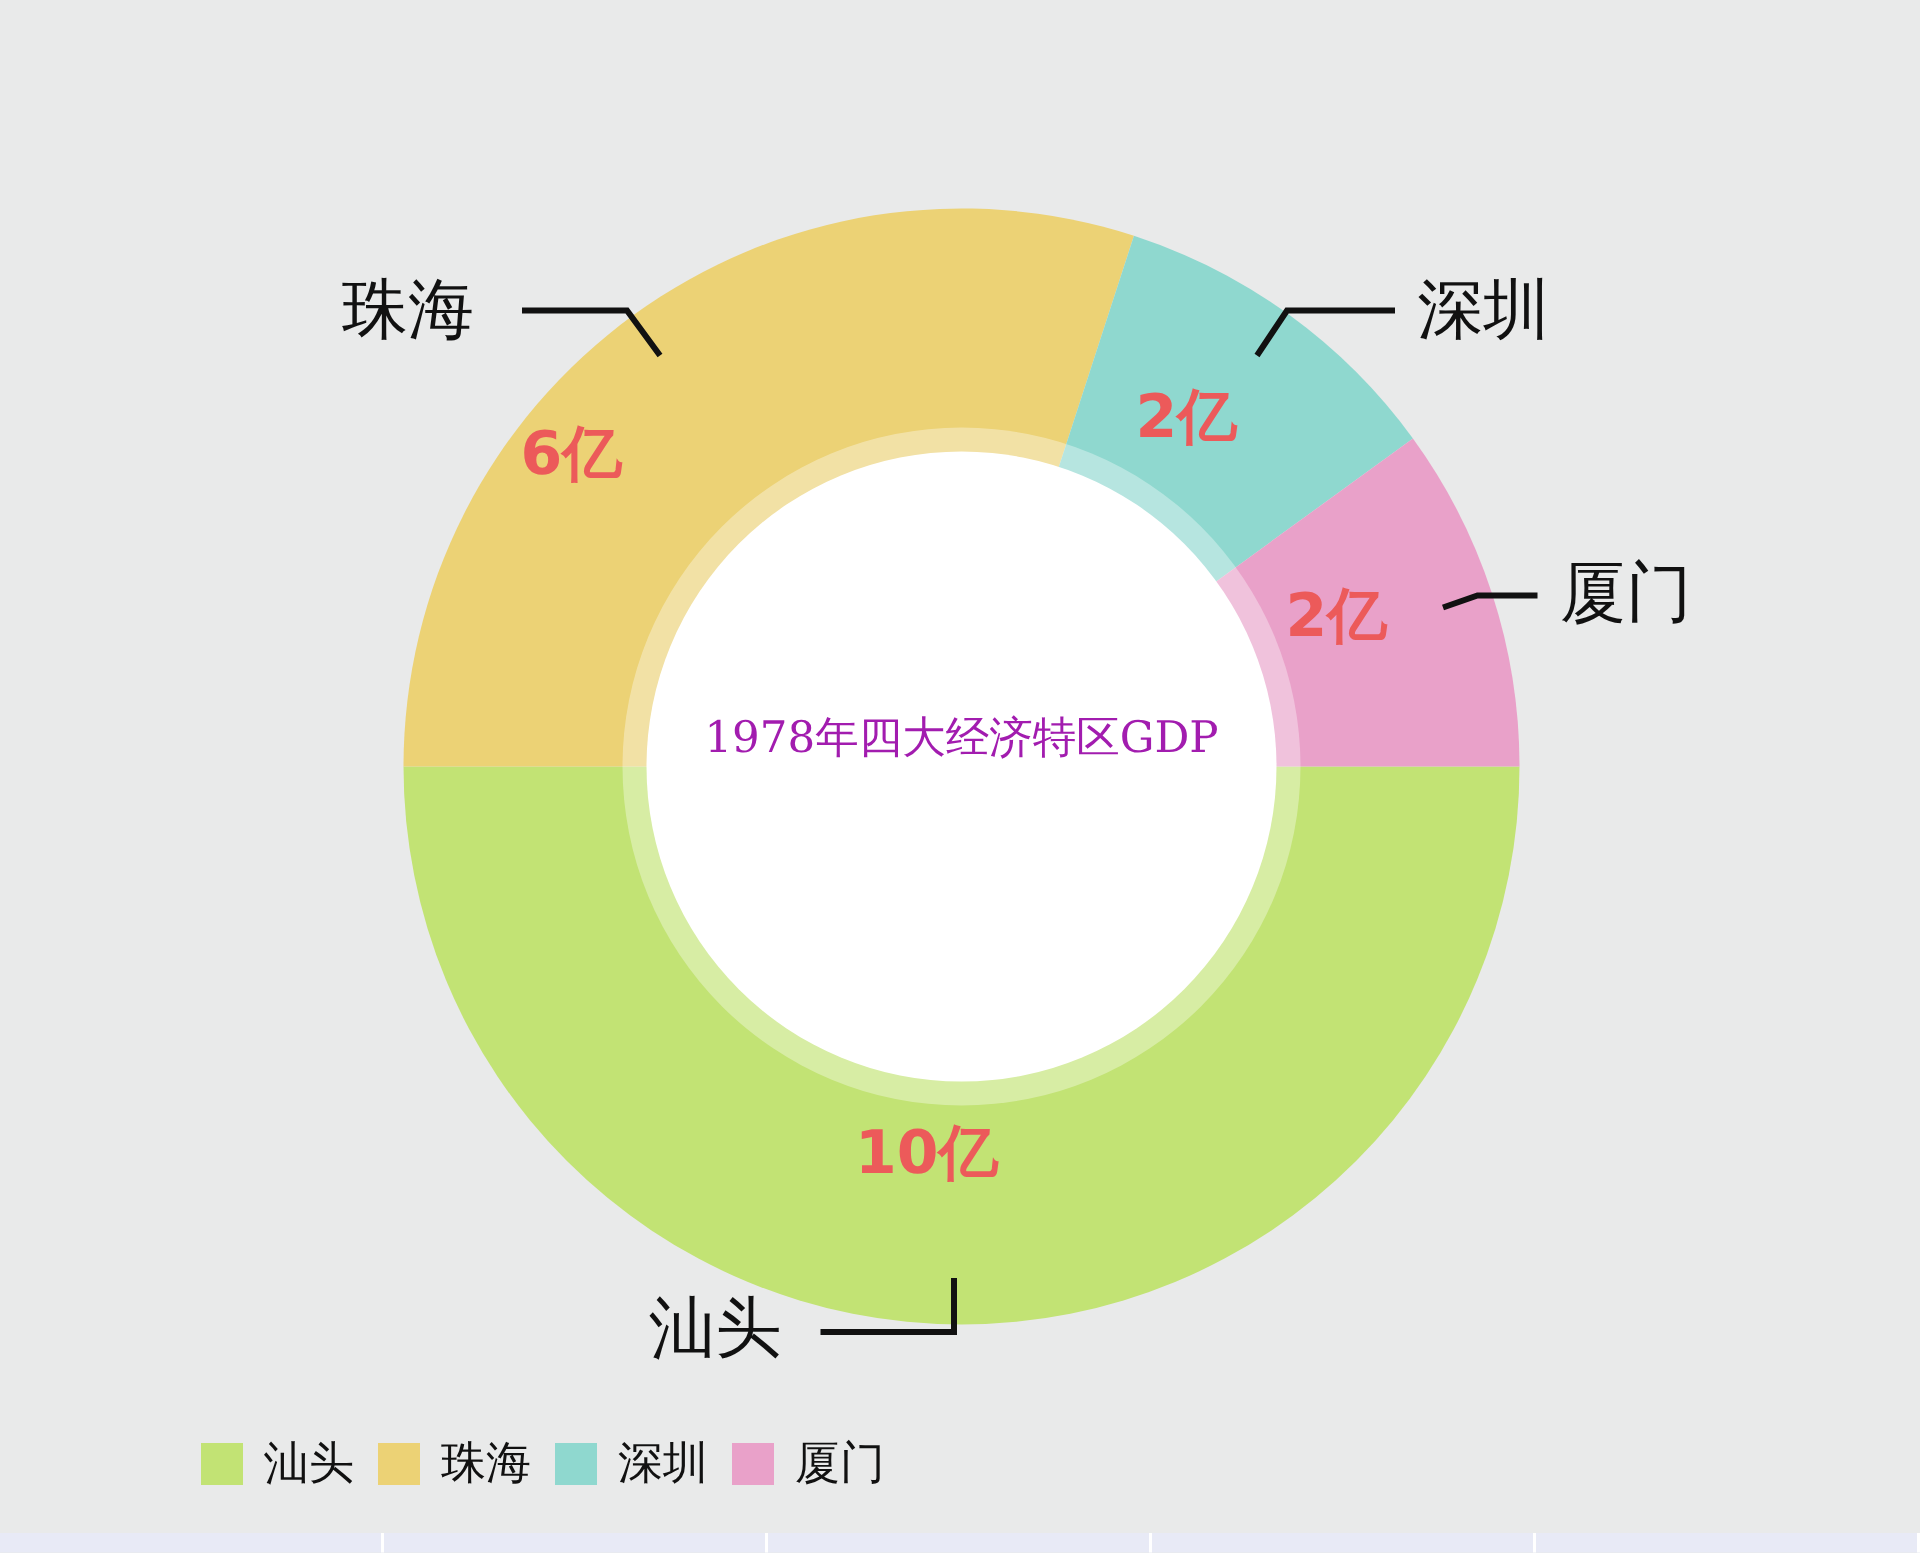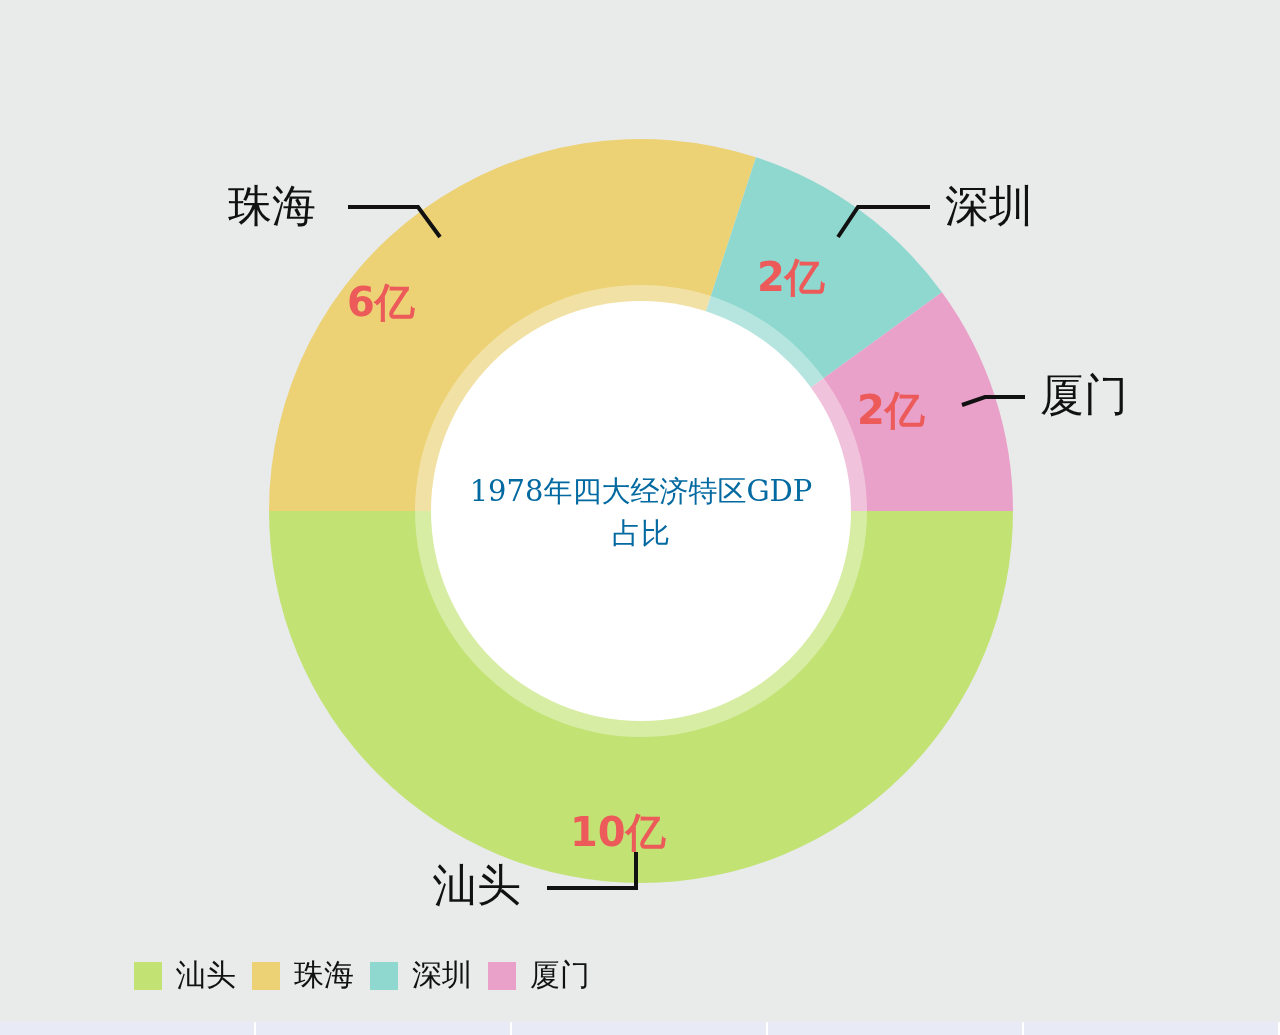--- a/index.html
+++ b/index.html
@@ -2,21 +2,21 @@
 <html><head>
 <meta charset="utf-8">
 <style>
   html, body { margin:0; padding:0; }
   body { width:1280px; height:1035px; background:#e9eaea; position:relative; overflow:hidden;
          font-family:"DejaVu Sans", sans-serif; }
   #chart { position:absolute; left:0; top:0; }
   .lbl { position:absolute; font-family:"DejaVu Serif", serif; font-size:44px; color:#111; }
   .val { position:absolute; font-family:"DejaVu Sans", sans-serif; font-weight:bold; font-size:40px; color:#ec5a5a; }
   .title { position:absolute; left:431px; top:470px; width:420px; text-align:center;
-           font-family:"DejaVu Serif", serif; font-size:29px; color:#0369a1; line-height:42px; }
+           font-family:"DejaVu Serif", serif; font-size:29px; color:#a21caf; line-height:42px; }
   .legend { position:absolute; left:134px; top:955px; display:flex; align-items:center; }
   .legend-item { display:flex; align-items:center; margin-right:16px; }
   .sw { width:28px; height:28px; display:inline-block; margin-right:14px; }
   .legend-label { font-family:"DejaVu Serif", serif; font-size:30px; color:#111; }
   .bottom-bar { position:absolute; left:0; top:1022px; width:1280px; height:13px; background:#e8eaf6; display:flex; }
   .bottom-bar div { flex:1; border-right:2px solid #fff; }
 </style>
 </head>
 <body>
 
@@ -37,25 +37,24 @@
 </svg>
 
 <div class="lbl" style="left:228px;top:177px;">珠海</div>
 <div class="lbl" style="left:945px;top:177px;">深圳</div>
 <div class="lbl" style="left:1040px;top:366px;">厦门</div>
 <div class="lbl" style="left:433px;top:856px;">汕头</div>
 
 <div class="val" style="left:347px;top:275px;">6亿</div>
 <div class="val" style="left:757px;top:250px;">2亿</div>
 <div class="val" style="left:857px;top:383px;">2亿</div>
-<div class="val" style="left:570px;top:805px;">10亿</div>
+<div class="val" style="left:570px;top:741px;">10亿</div>
 
 <div class="title">
   <div>1978年四大经济特区GDP</div>
-  <div>占比</div>
 </div>
 
 <div class="legend">
   <div class="legend-item">
     <span class="sw" style="background:#c2e374"></span>
     <span class="legend-label">汕头</span>
   </div>
   <div class="legend-item">
     <span class="sw" style="background:#ecd275"></span>
     <span class="legend-label">珠海</span>

